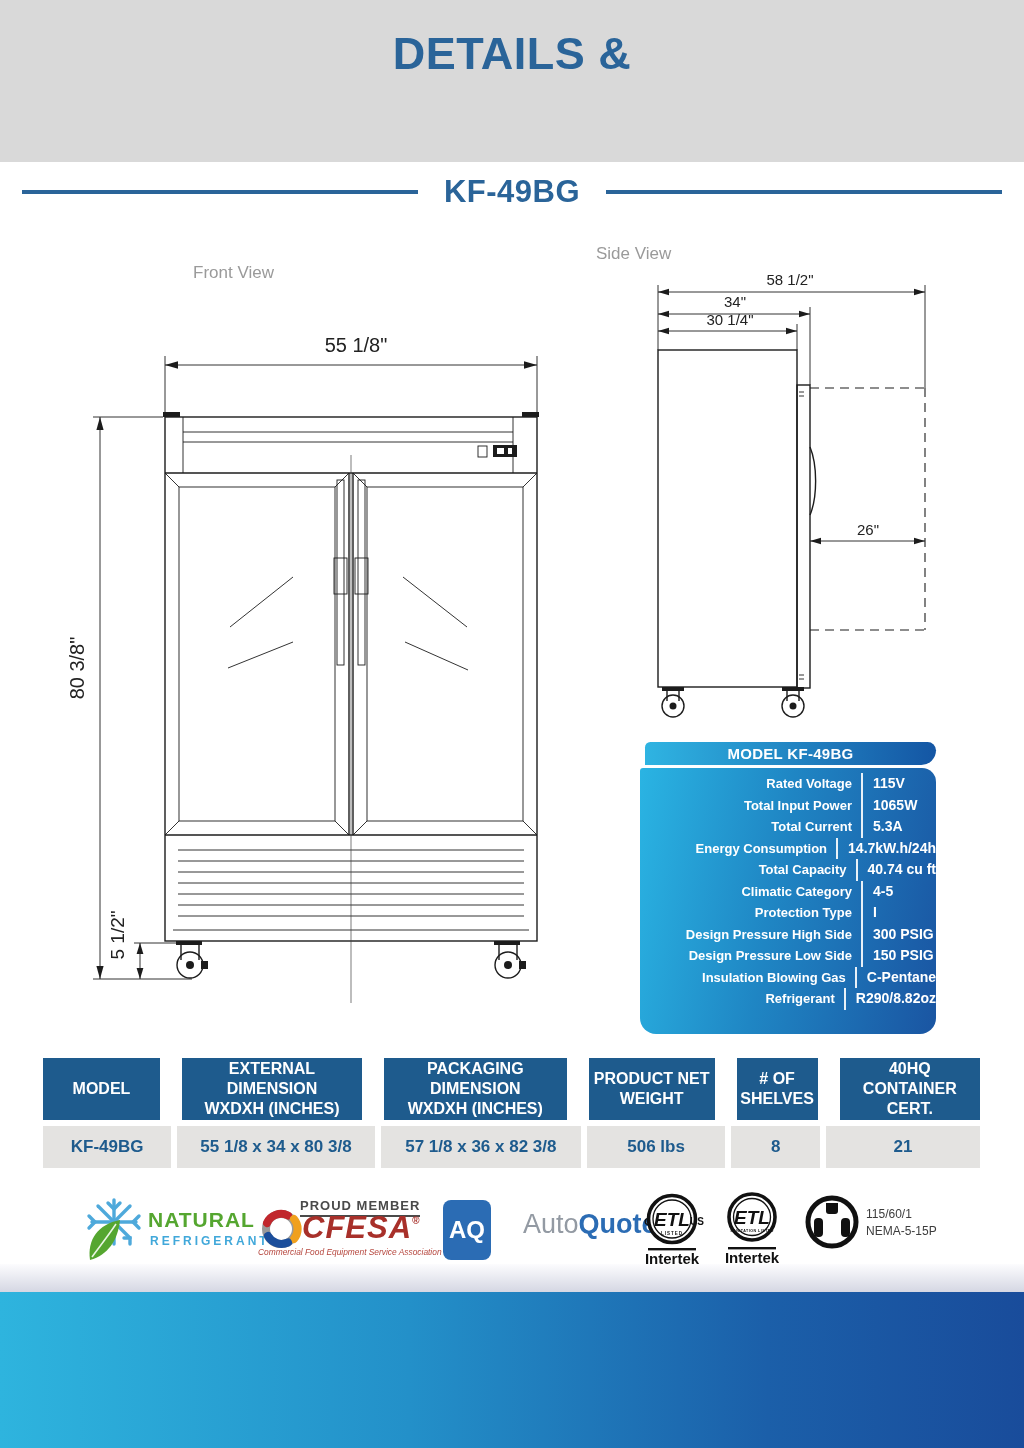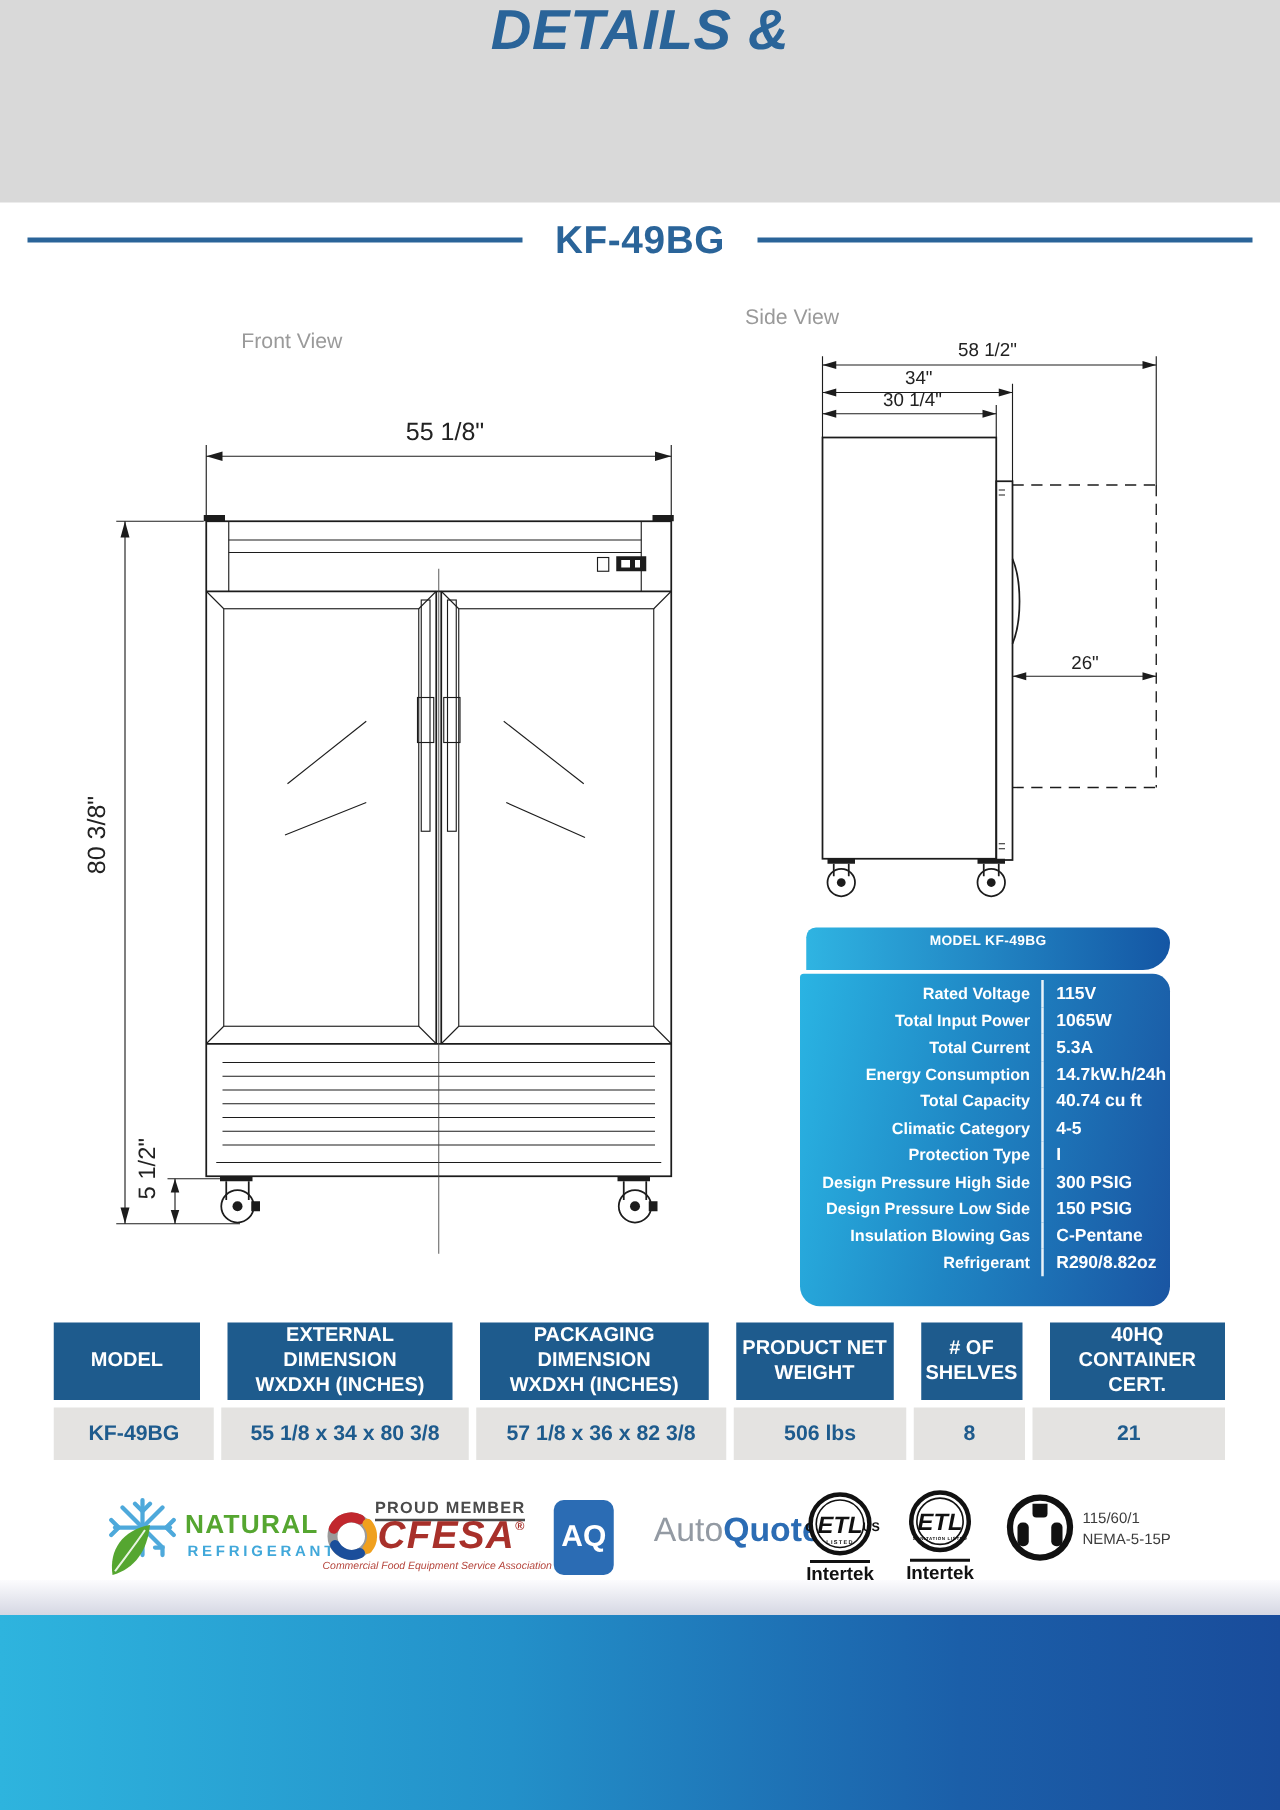--- a/index.html
+++ b/index.html
@@ -2,46 +2,46 @@
 <html><head>
 <meta charset="utf-8">
 <style>
   html,body{margin:0;padding:0;background:#fff;}
   .page{position:relative;width:1024px;height:1448px;background:#ffffff;overflow:hidden;
         font-family:"Liberation Sans",sans-serif;}
   .abs{position:absolute;}
 
   
   .hdr{left:0;top:0;width:1024px;height:162px;background:#d9d9d9;text-align:center;}
-  .hdr .t{color:#2a6499;font-weight:bold;font-size:45px;line-height:48px;
-          letter-spacing:.5px;font-style:italic;}
+  .hdr .t{padding-top:30px;color:#2a6499;font-weight:bold;font-size:45px;line-height:48px;
+          letter-spacing:.5px;}
   
   .title-row{left:0;top:172px;width:1024px;height:40px;display:flex;align-items:center;justify-content:center;gap:26px;}
   .title-row .rule{height:4px;background:#2a6499;width:396px;}
   .title-row .mt{color:#2a6499;font-weight:bold;font-size:31px;letter-spacing:.5px;}
 
   
   svg text{font-family:"Liberation Sans",sans-serif;}
   .ln{stroke:#1c1c1c;stroke-width:1.4;fill:none;}
   .thin{stroke:#1c1c1c;stroke-width:.9;fill:none;}
   .dash{stroke:#1c1c1c;stroke-width:1.1;fill:none;stroke-dasharray:9 6;}
   .arr{fill:#1c1c1c;}
   .dimt{fill:#222;font-size:20px;}
   .dimts{fill:#222;font-size:15px;}
   .viewlbl{fill:#9a9a9a;font-size:17px;}
   .dark{fill:#1c1c1c;}
 
   
   .spec-panel{left:640px;top:742px;width:296px;}
-  .spec-hd{margin-left:5px;width:291px;height:34px;border-radius:10px 16px 28px 0;
+  .spec-hd{margin-left:5px;width:291px;height:23px;border-radius:10px 16px 28px 0;
            background:linear-gradient(90deg,#2fb4e2,#1456a4);color:#fff;font-weight:bold;
-           font-size:11px;text-align:center;line-height:23px;letter-spacing:.3px;}
+           font-size:15px;text-align:center;line-height:23px;letter-spacing:.3px;}
   .spec-bd{margin-top:3px;width:296px;height:266px;border-radius:3px 14px 16px 16px;
            background:linear-gradient(100deg,#2ab4e3 0%,#1f86c4 45%,#1a55a2 100%);
-           padding-top:5px;box-sizing:border-box;}
+           padding-top:5px;box-sizing:border-box;padding-left:28px;}
   .spec-row{display:flex;height:21.5px;align-items:center;color:#fff;font-weight:bold;}
   .spec-label{width:184px;text-align:right;padding-right:9px;font-size:13px;white-space:nowrap;}
   .spec-value{flex:1;border-left:2px solid rgba(255,255,255,.9);padding-left:10px;font-size:14px;
               height:21.5px;line-height:21.5px;white-space:nowrap;}
 
   
   .tbl{left:43px;top:1058px;width:937px;}
   .tbl .rowh{display:flex;gap:22px;}
   .tbl .rowd{display:flex;gap:6px;margin-top:6px;}
   .cellh{background:#1e5b8d;color:#fff;font-weight:bold;font-size:16px;line-height:20px;

